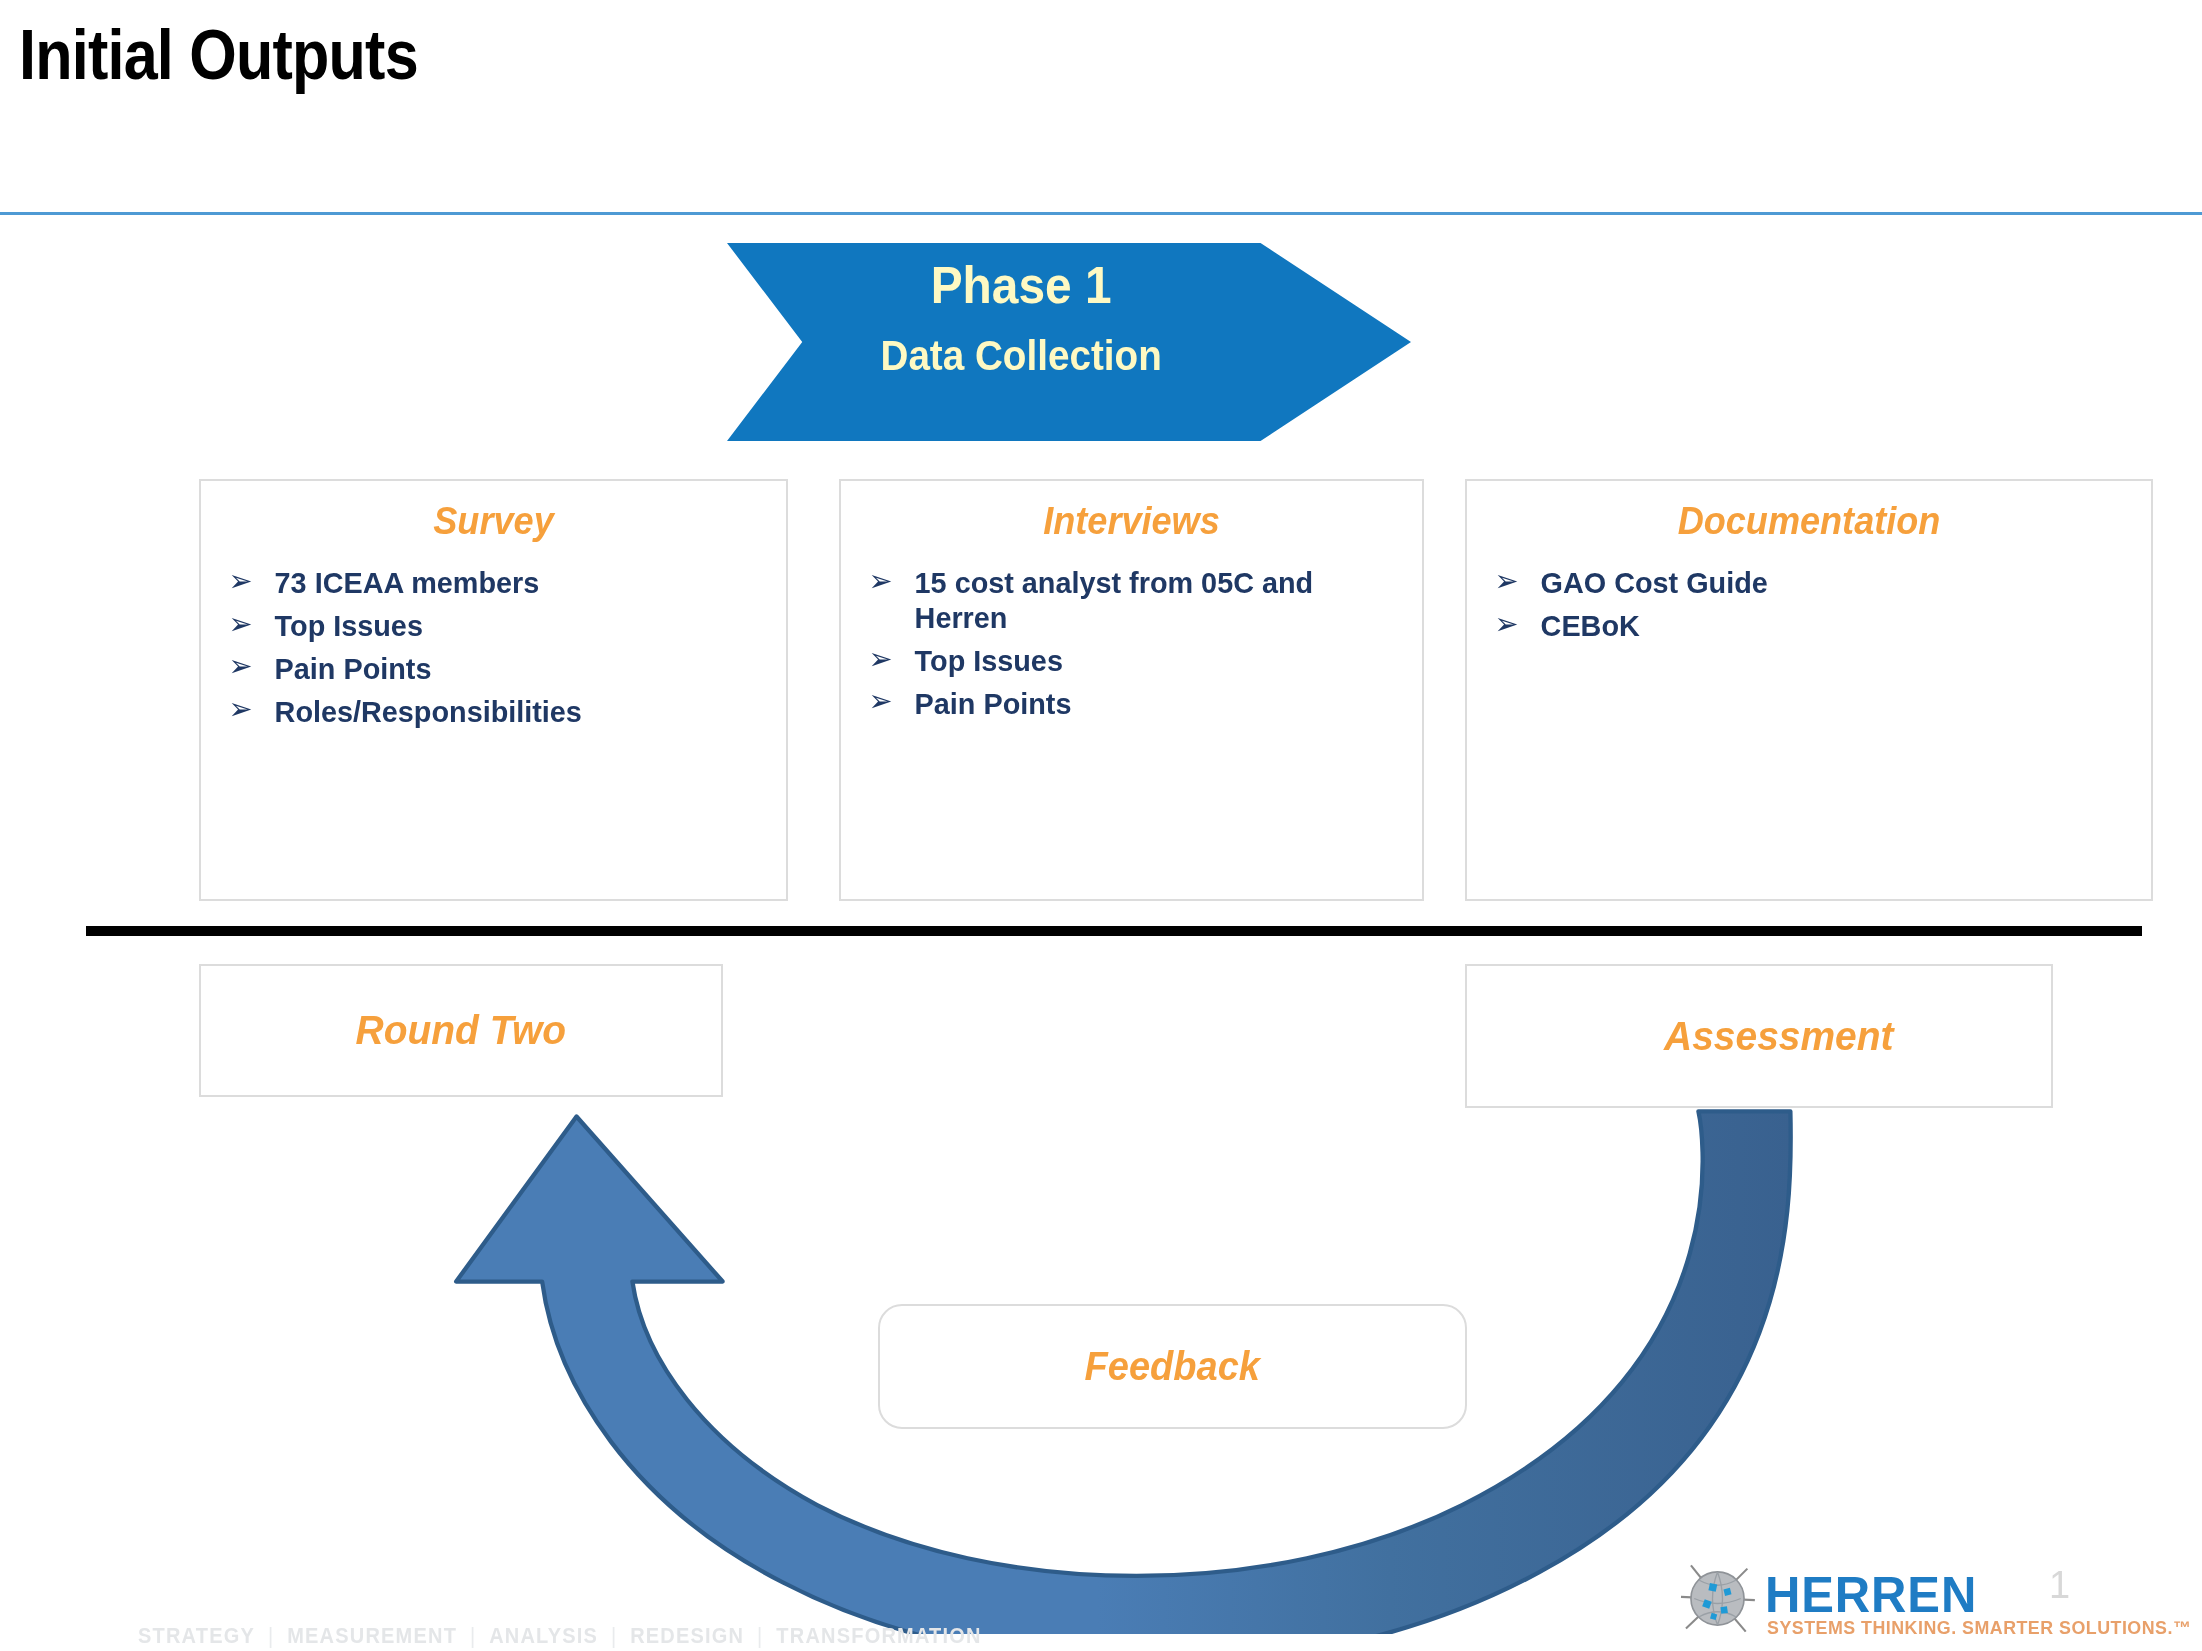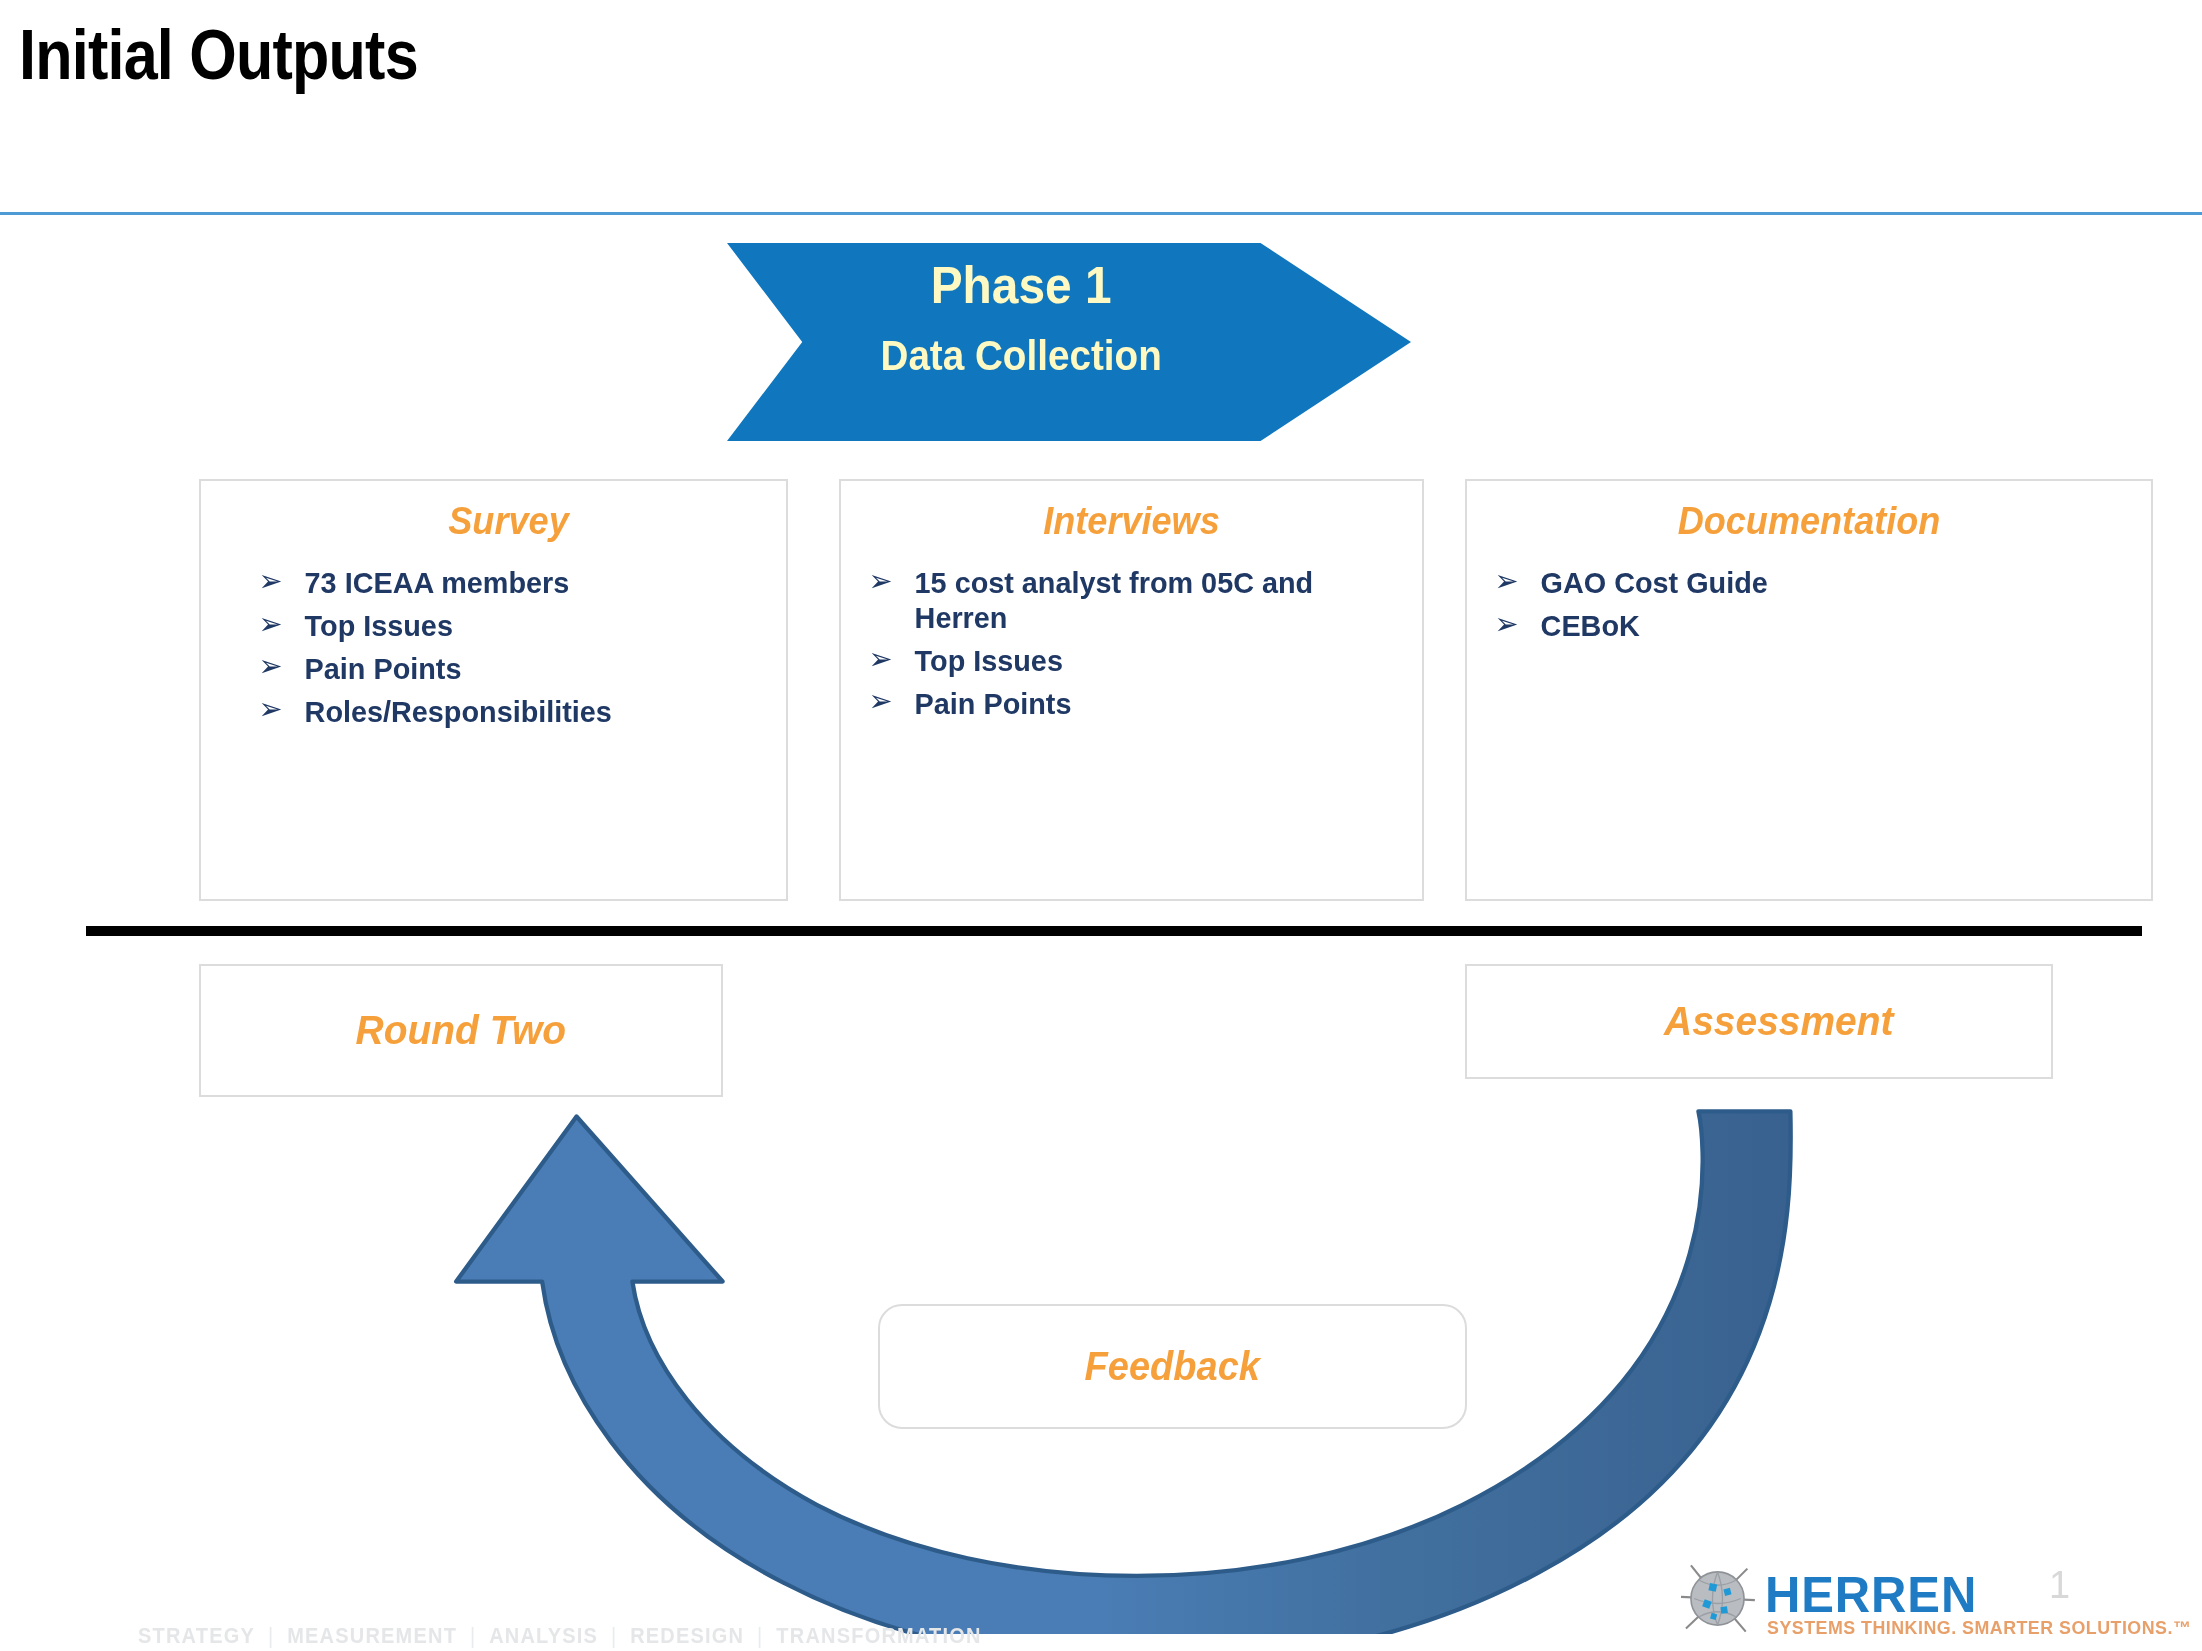--- a/index.html
+++ b/index.html
@@ -104,21 +104,21 @@
   }
   ul.bullets li .bullet-glyph {
     position: absolute;
     left: 12px;
     top: -2.6px;
     font-size: 30px;
     color: #1f3864;
     font-weight: normal;
   }
 
-  #box-survey        { left: 199px;  top: 479px;  width: 589px;  height: 422px; padding-left: 30px; }
+  #box-survey        { left: 199px;  top: 479px;  width: 589px;  height: 422px; }
   #box-interviews    { left: 839px;  top: 479px;  width: 585px;  height: 422px; }
   #box-documentation { left: 1465px; top: 479px;  width: 688px;  height: 422px; }
 
   
   #section-divider {
     position: absolute;
     left: 86px;
     top: 926px;
     width: 2056px;
     height: 10.3px;
@@ -137,21 +137,21 @@
   }
   .label-box .label-text {
     color: #f6a03c;
     font-size: 41px;
     font-weight: bold;
     font-style: italic;
     transform: scaleX(0.95);
     white-space: nowrap;
   }
   #box-round-two  { left: 199px;  top: 964px; width: 524px;  height: 133px; }
-  #box-assessment { left: 1465px; top: 964px; width: 588px;  height: 115px; padding-left: 40px; }
+  #box-assessment { left: 1465px; top: 964px; width: 588px;  height: 144px; padding-left: 40px; }
   #box-feedback   { left: 878px; top: 1304px; width: 589px;  height: 125px; border-radius: 24px; }
   #box-feedback .label-text { font-size: 40px; }
 
   
   #feedback-arrow {
     position: absolute;
     left: 447px;
     top: 1101px;
     width: 1411px;
     height: 533px;

